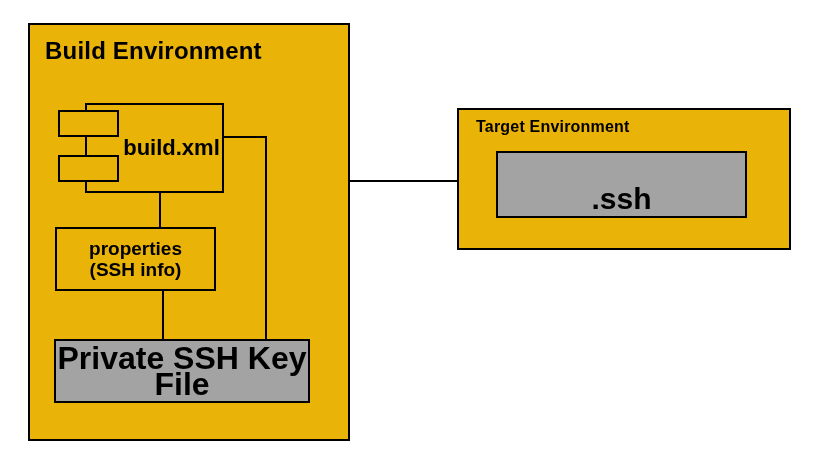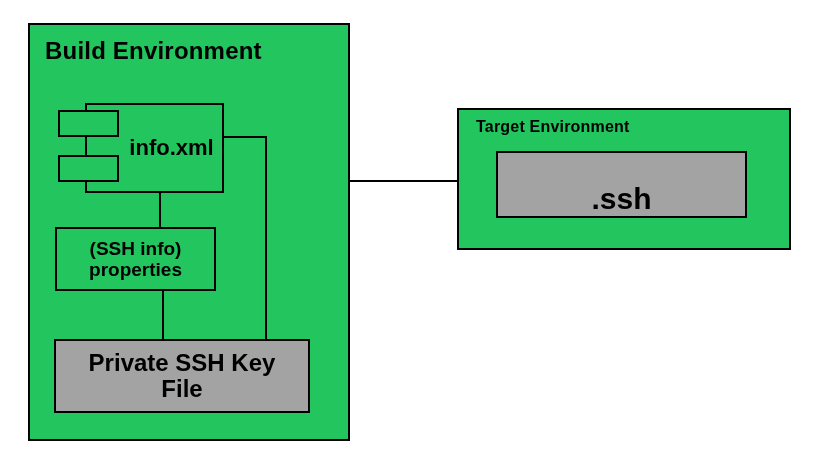--- a/index.html
+++ b/index.html
@@ -12,21 +12,21 @@
   .canvas {
     position: relative;
     width: 818px;
     height: 472px;
     background: #ffffff;
     overflow: hidden;
   }
   .abs { position: absolute; box-sizing: border-box; }
   .outline {
     border: 2px solid #000000;
-    background: #22c55e;
+    background: #eab308;
   }
   .env-title {
     position: absolute;
     white-space: nowrap;
     font-weight: bold;
     letter-spacing: 0.2px;
   }
   .line {
     position: absolute;
     background: #000000;
@@ -50,23 +50,23 @@
     left: 89px; top: 78px; width: 105px; height: 90px;
     font-size: 22px; font-weight: bold;
   }
   
   .props-box {
     left: 25px; top: 202px; width: 161px; height: 64px;
     font-size: 19px; line-height: 21px; font-weight: bold;
   }
   
   .key-box {
-    left: 24px; top: 314px; width: 256px; height: 74px;
+    left: 24px; top: 314px; width: 256px; height: 64px;
     border: 2px solid #000000;
-    font-size: 24px; line-height: 26px; font-weight: bold;
+    font-size: 32px; line-height: 26px; font-weight: bold;
   }
   
   .line-comp-to-props { left: 129px; top: 168px; width: 2px; height: 34px; }
   .line-props-to-key  { left: 132px; top: 266px; width: 2px; height: 48px; }
   .line-comp-right-h  { left: 194px; top: 111px; width: 43px; height: 2px; }
   .line-comp-right-v  { left: 235px; top: 111px; width: 2px; height: 203px; }
   
   .line-env-connector { left: 350px; top: 180px; width: 107px; height: 2px; }
   
   .target-env { left: 457px; top: 108px; width: 334px; height: 142px; }
@@ -82,30 +82,30 @@
 
 <div class="canvas">
 
   <div class="abs outline build-env">
 
     <div class="env-title build-title">Build Environment</div>
 
     <div class="abs outline comp-main"></div>
     <div class="abs outline comp-tab tab1"></div>
     <div class="abs outline comp-tab tab2"></div>
-    <div class="abs center-flex comp-label">info.xml</div>
+    <div class="abs center-flex comp-label">build.xml</div>
 
     <div class="line line-comp-to-props"></div>
     <div class="line line-props-to-key"></div>
     <div class="line line-comp-right-h"></div>
     <div class="line line-comp-right-v"></div>
 
     <div class="abs outline center-flex props-box">
+      <span>properties</span>
       <span>(SSH info)</span>
-      <span>properties</span>
     </div>
 
     <div class="abs center-flex key-box" style="background-color: rgb(163, 163, 163);">
       <span>Private SSH Key</span>
       <span>File</span>
     </div>
 
   </div>
 
   <div class="line line-env-connector"></div>

